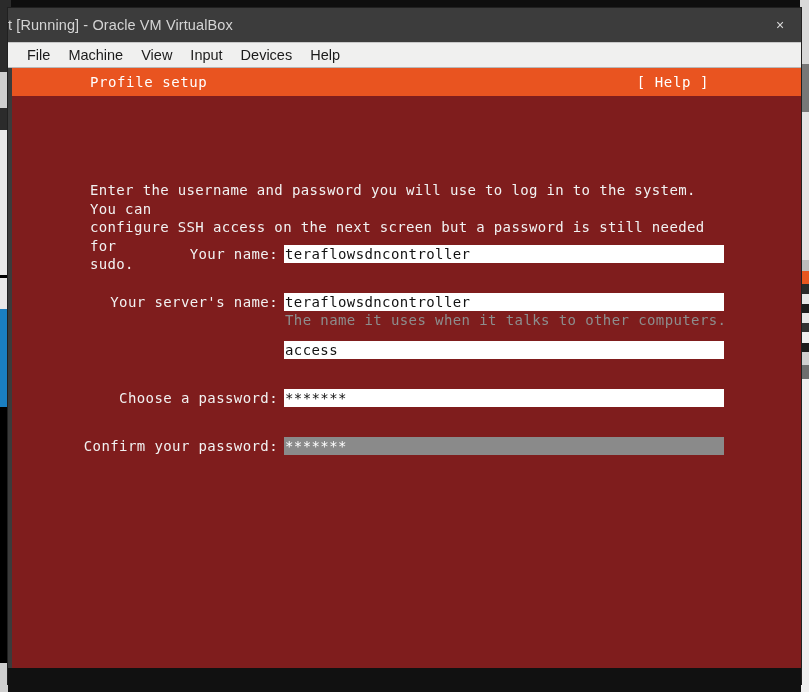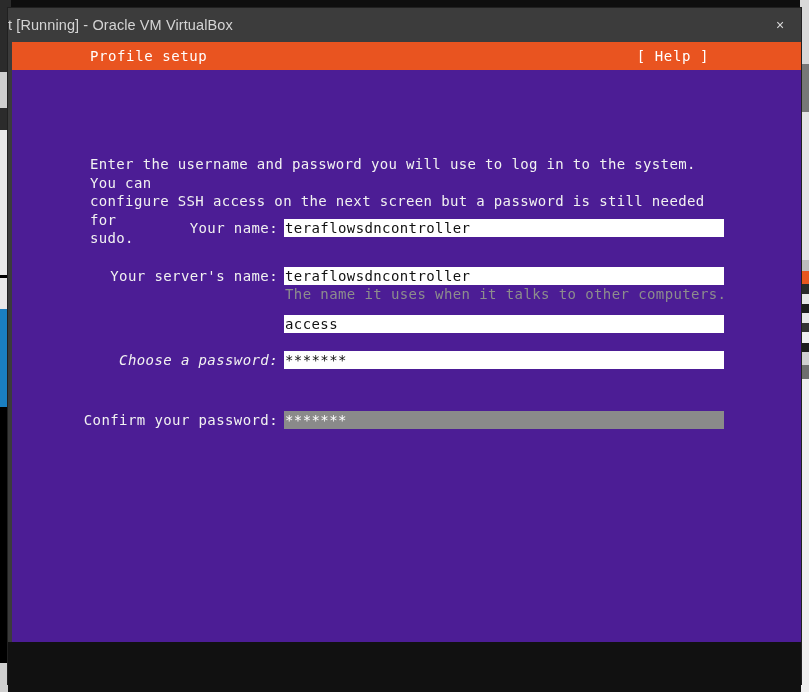--- a/index.html
+++ b/index.html
@@ -147,21 +147,21 @@
     white-space: nowrap;
     cursor: pointer;
   }
 
   #installer-body {
     position: absolute;
     left: 4px;
     top: 28px;
     width: 791px;
     height: 572px;
-    background: #4c1d95;
+    background: #7f1d1d;
   }
 
   #intro-text {
     position: absolute;
     left: 78px;
     top: 85px;
     width: 640px;
     color: #f2f2f2;
     font-size: 14px;
     line-height: 18.5px;
@@ -300,20 +300,28 @@
   <div class="bg-right" style="top:663px;height:29px;background:#efefef;"></div>
 </div>
 
 <div id="vbox-window">
 
   <div id="titlebar">
     <span class="title-text">t [Running] - Oracle VM VirtualBox</span>
     <span class="close-btn">×</span>
   </div>
 
+  <div id="menubar">
+    <span class="menu-item">File</span>
+    <span class="menu-item">Machine</span>
+    <span class="menu-item">View</span>
+    <span class="menu-item">Input</span>
+    <span class="menu-item">Devices</span>
+    <span class="menu-item">Help</span>
+  </div>
 
   <div id="guest">
 
     <div id="guest-gutter"></div>
 
     <div id="installer-header">
       <span class="hdr-title">Profile setup</span>
       <span class="hdr-help">[ Help ]</span>
     </div>
 
@@ -337,21 +345,21 @@
         </span>
       </div>
       <div class="field-hint" style="top:215px;">The name it uses when it talks to other computers.</div>
 
       <div class="form-row" style="top:245px;">
         <span class="form-input">
           <span class="val">access</span>
         </span>
       </div>
 
-      <div class="form-row" style="top:281px;font-style:italic;">
+      <div class="form-row" style="top:293px;">
         <span class="form-label">Choose a password:</span>
         <span class="form-input">
           <span class="val">*******</span>
         </span>
       </div>
 
       <div class="form-row" style="top:341px;">
         <span class="form-label">Confirm your password:</span>
         <span class="form-input dim">
           <span class="val">*******</span>

